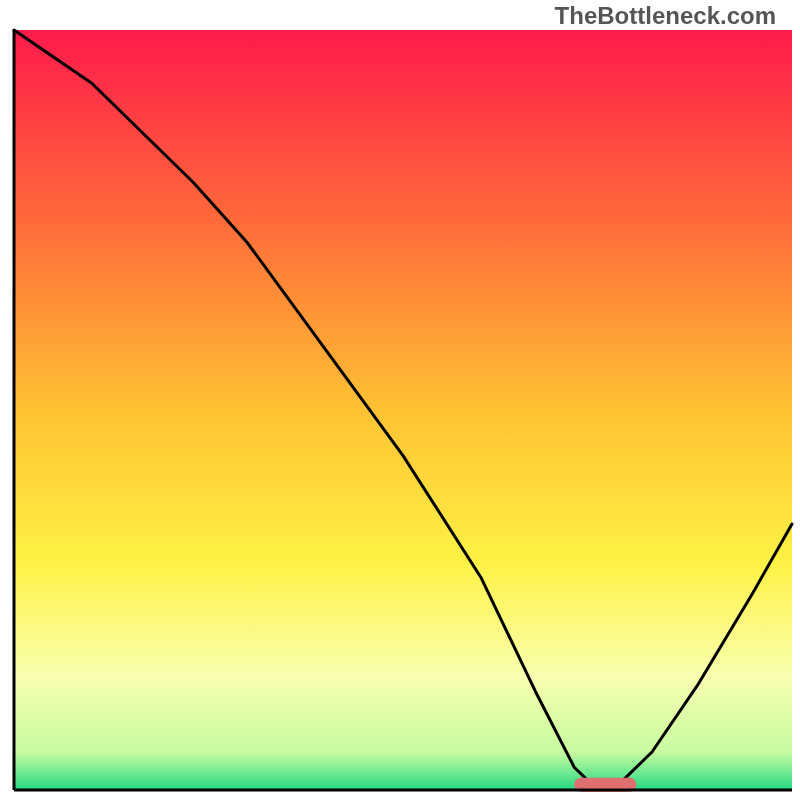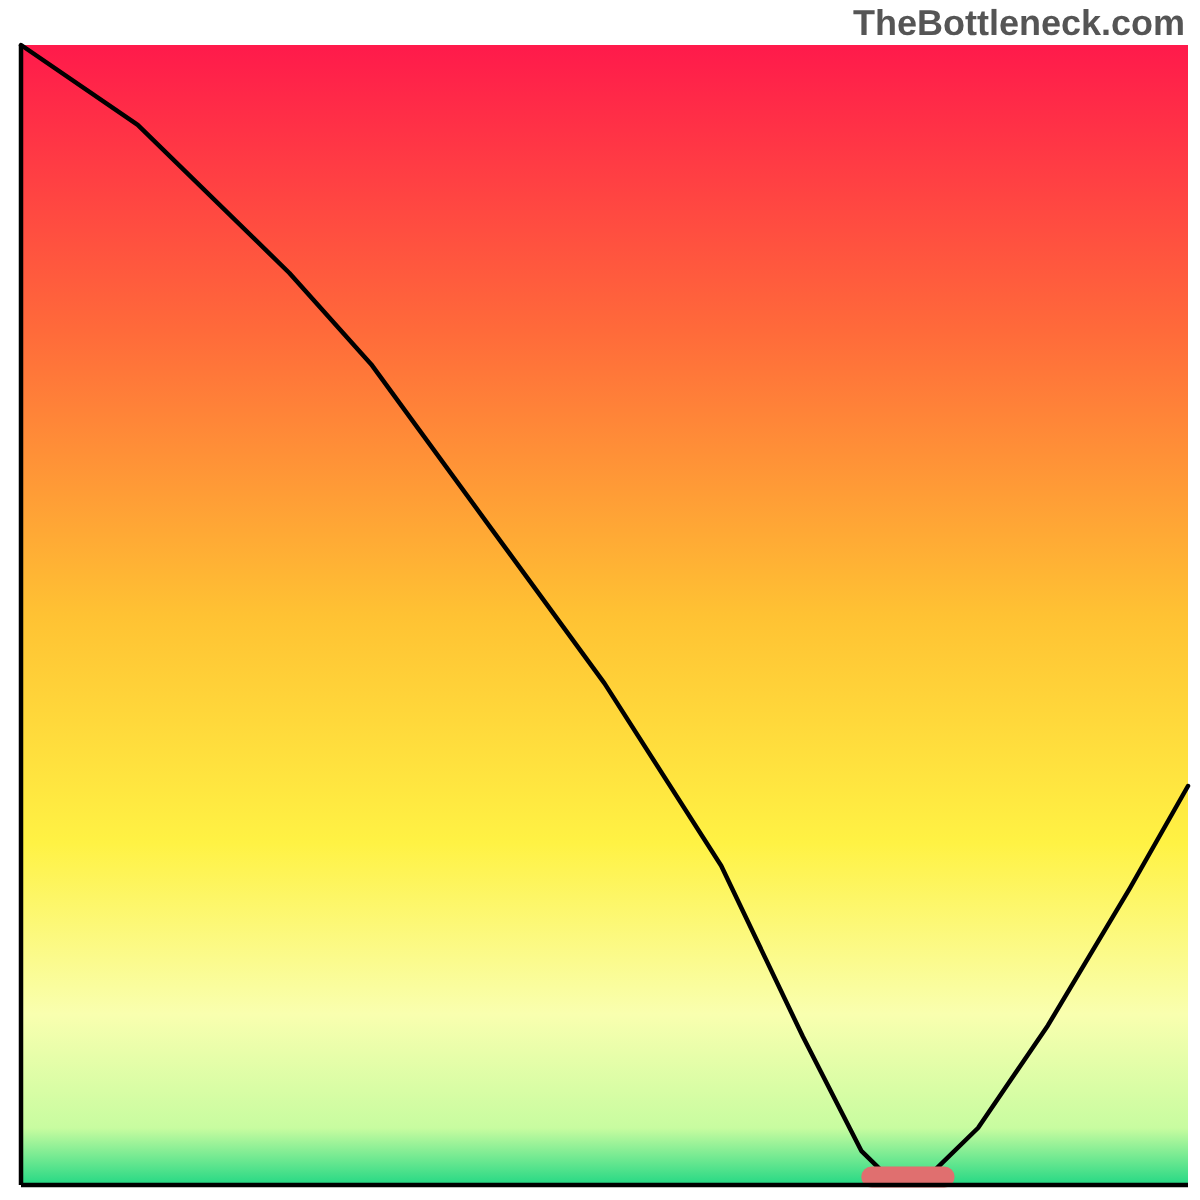--- a/index.html
+++ b/index.html
@@ -12,21 +12,21 @@
     font-family: Arial, Helvetica, sans-serif;
   }
   .chart-container {
     position: relative;
     width: 800px;
     height: 800px;
   }
   .watermark {
     position: absolute;
     top: 2px;
-    right: 10px;
+    right: 24px;
     font-size: 24px;
     font-weight: bold;
     color: #555;
     z-index: 20;
   }
   svg {
     display: block;
   }
 </style>
 </head>

